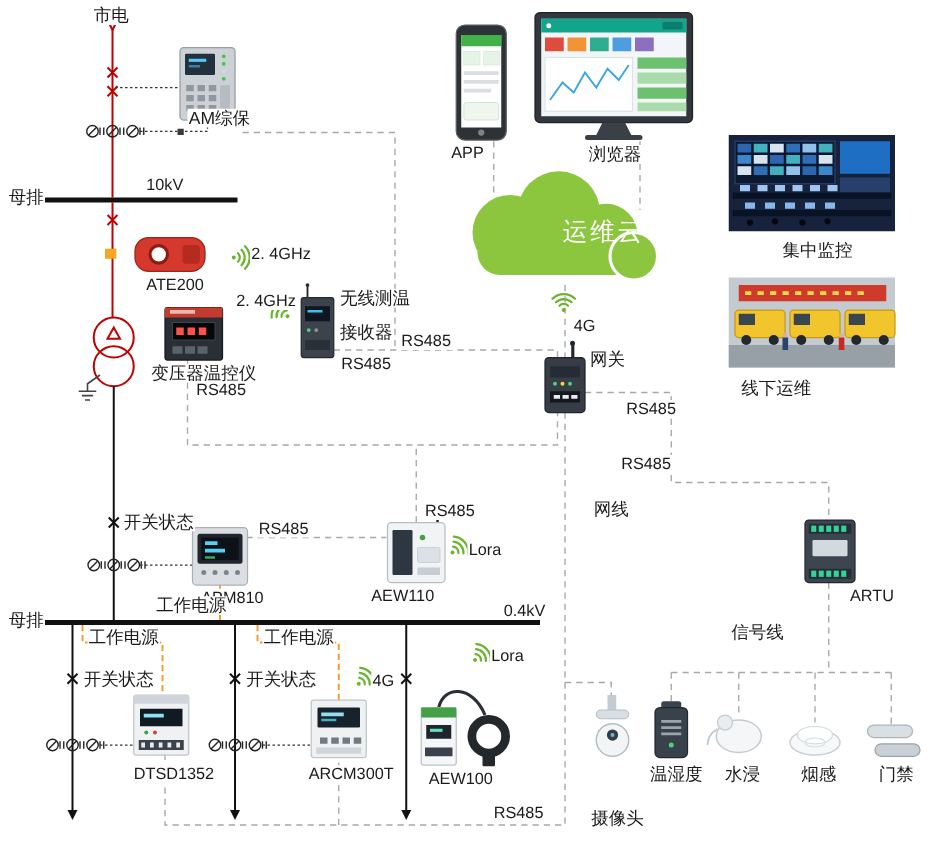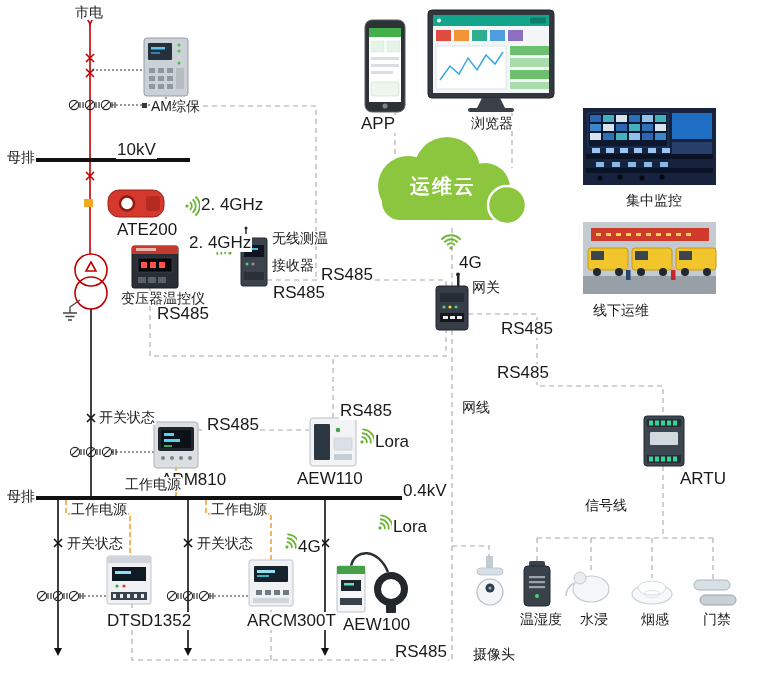--- a/index.html
+++ b/index.html
@@ -1,23 +1,23 @@
 <!DOCTYPE html>
 <html><head>
 <meta charset="utf-8">
 <style>
   html,body{margin:0;padding:0;background:#fff;}
   .stage{position:relative;width:759px;height:688px;background:#fff;overflow:hidden;
          font-family:"Liberation Sans","DejaVu Sans",sans-serif;}
   .canvas{position:absolute;left:0;top:0;}
   .lbl{position:absolute;font-size:14px;line-height:1.05;color:#1a1a1a;white-space:nowrap;
        background:#fff;padding:0 1px;}
-  .lbl.code{font-size:17px;}
+  .lbl.code{font-size:13px;}
   .lbl.center{text-align:center;}
-  .lbl.cloud-text{font-size:20px;font-weight:bold;color:#fff;background:transparent;letter-spacing:2px;}
+  .lbl.cloud-text{font-size:20px;font-weight:normal;color:#fff;background:transparent;letter-spacing:2px;margin-left:40px;}
   .bullet{position:absolute;width:5px;height:5px;background:#3a3a3a;}
 </style>
 </head>
 <body>
 
 <div class="stage">
 
 <svg class="canvas" width="759" height="688" viewBox="0 0 759 688">
   <defs>
     <g id="xm">
@@ -421,40 +421,40 @@
   <use href="#wifi" transform="translate(451,248)"></use>
   <use href="#wifi" transform="translate(362,442) rotate(50)"></use>
   <use href="#wifi" transform="translate(287,547) rotate(50)"></use>
   <use href="#wifi" transform="translate(380,528) rotate(50)"></use>
 </svg>
 
 <div class="lbl" style="left:74px;top:5px">市电</div>
 <div class="lbl code" style="left:116px;top:141px">10kV</div>
 <div class="lbl" style="left:6px;top:150px">母排</div>
 <div class="bullet" style="left:142px;top:103px"></div>
-<div class="lbl" style="left:150px;top:99px">AM综保</div>
+<div class="lbl" style="left:150px;top:87px">AM综保</div>
 <div class="lbl code" style="left:116px;top:221px">ATE200</div>
 <div class="lbl code" style="left:200px;top:196px">2. 4GHz</div>
 <div class="lbl code" style="left:188px;top:234px">2. 4GHz</div>
 <div class="lbl" style="left:271px;top:231px">无线测温</div>
 <div class="lbl" style="left:271px;top:258px">接收器</div>
 <div class="lbl code" style="left:272px;top:284px">RS485</div>
 <div class="lbl code" style="left:320px;top:266px">RS485</div>
 <div class="lbl" style="left:120px;top:291px">变压器温控仪</div>
 <div class="lbl code" style="left:156px;top:305px">RS485</div>
 <div class="lbl code" style="left:360px;top:115px">APP</div>
 <div class="lbl" style="left:470px;top:116px">浏览器</div>
 <div class="lbl cloud-text center" style="left:404px;top:176px;width:76px">运维云</div>
 <div class="lbl code" style="left:458px;top:254px">4G</div>
 <div class="lbl" style="left:471px;top:280px">网关</div>
 <div class="lbl center" style="left:625px;top:193px;width:48px">集中监控</div>
 <div class="lbl center" style="left:592px;top:303px;width:48px">线下运维</div>
 <div class="lbl code" style="left:500px;top:320px">RS485</div>
 <div class="lbl code" style="left:496px;top:364px">RS485</div>
-<div class="lbl" style="left:461px;top:400px">网线</div>
+<div class="lbl" style="left:474px;top:400px">网线</div>
 <div class="lbl code" style="left:339px;top:402px">RS485</div>
 <div class="lbl code" style="left:374px;top:433px">Lora</div>
 <div class="lbl code" style="left:206px;top:416px">RS485</div>
 <div class="lbl" style="left:98px;top:410px">开关状态</div>
 <div class="lbl code" style="left:160px;top:471px">APM810</div>
 <div class="lbl code" style="left:296px;top:470px">AEW110</div>
 <div class="lbl" style="left:124px;top:477px">工作电源</div>
 <div class="lbl" style="left:6px;top:489px">母排</div>
 <div class="lbl code" style="left:402px;top:482px">0.4kV</div>
 <div class="lbl" style="left:70px;top:502px">工作电源</div>

